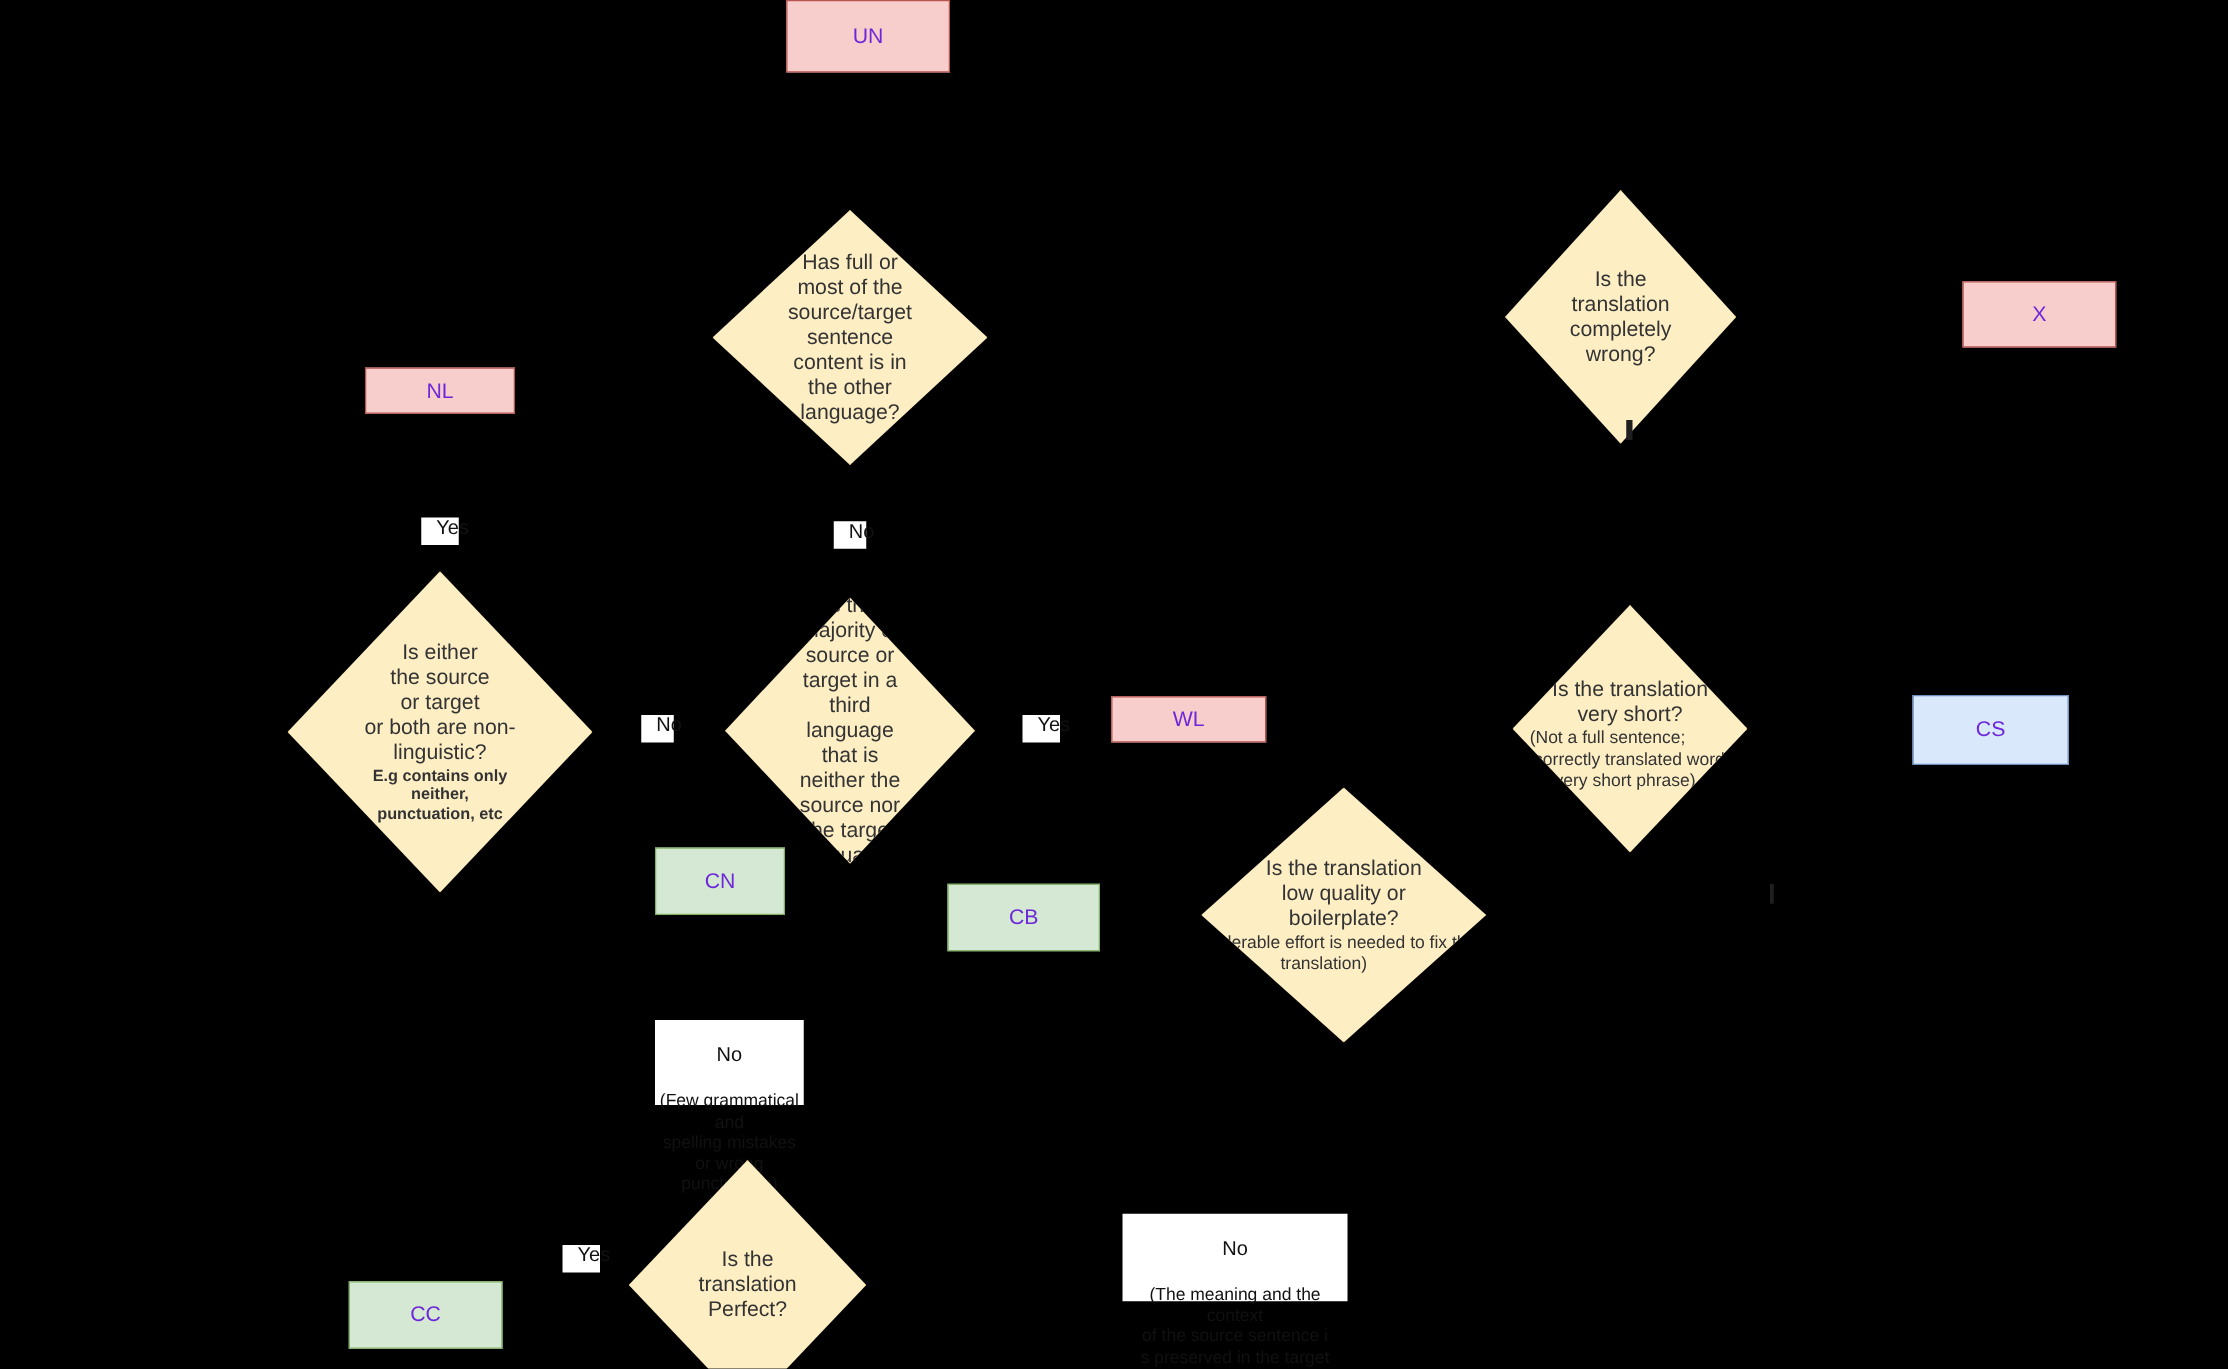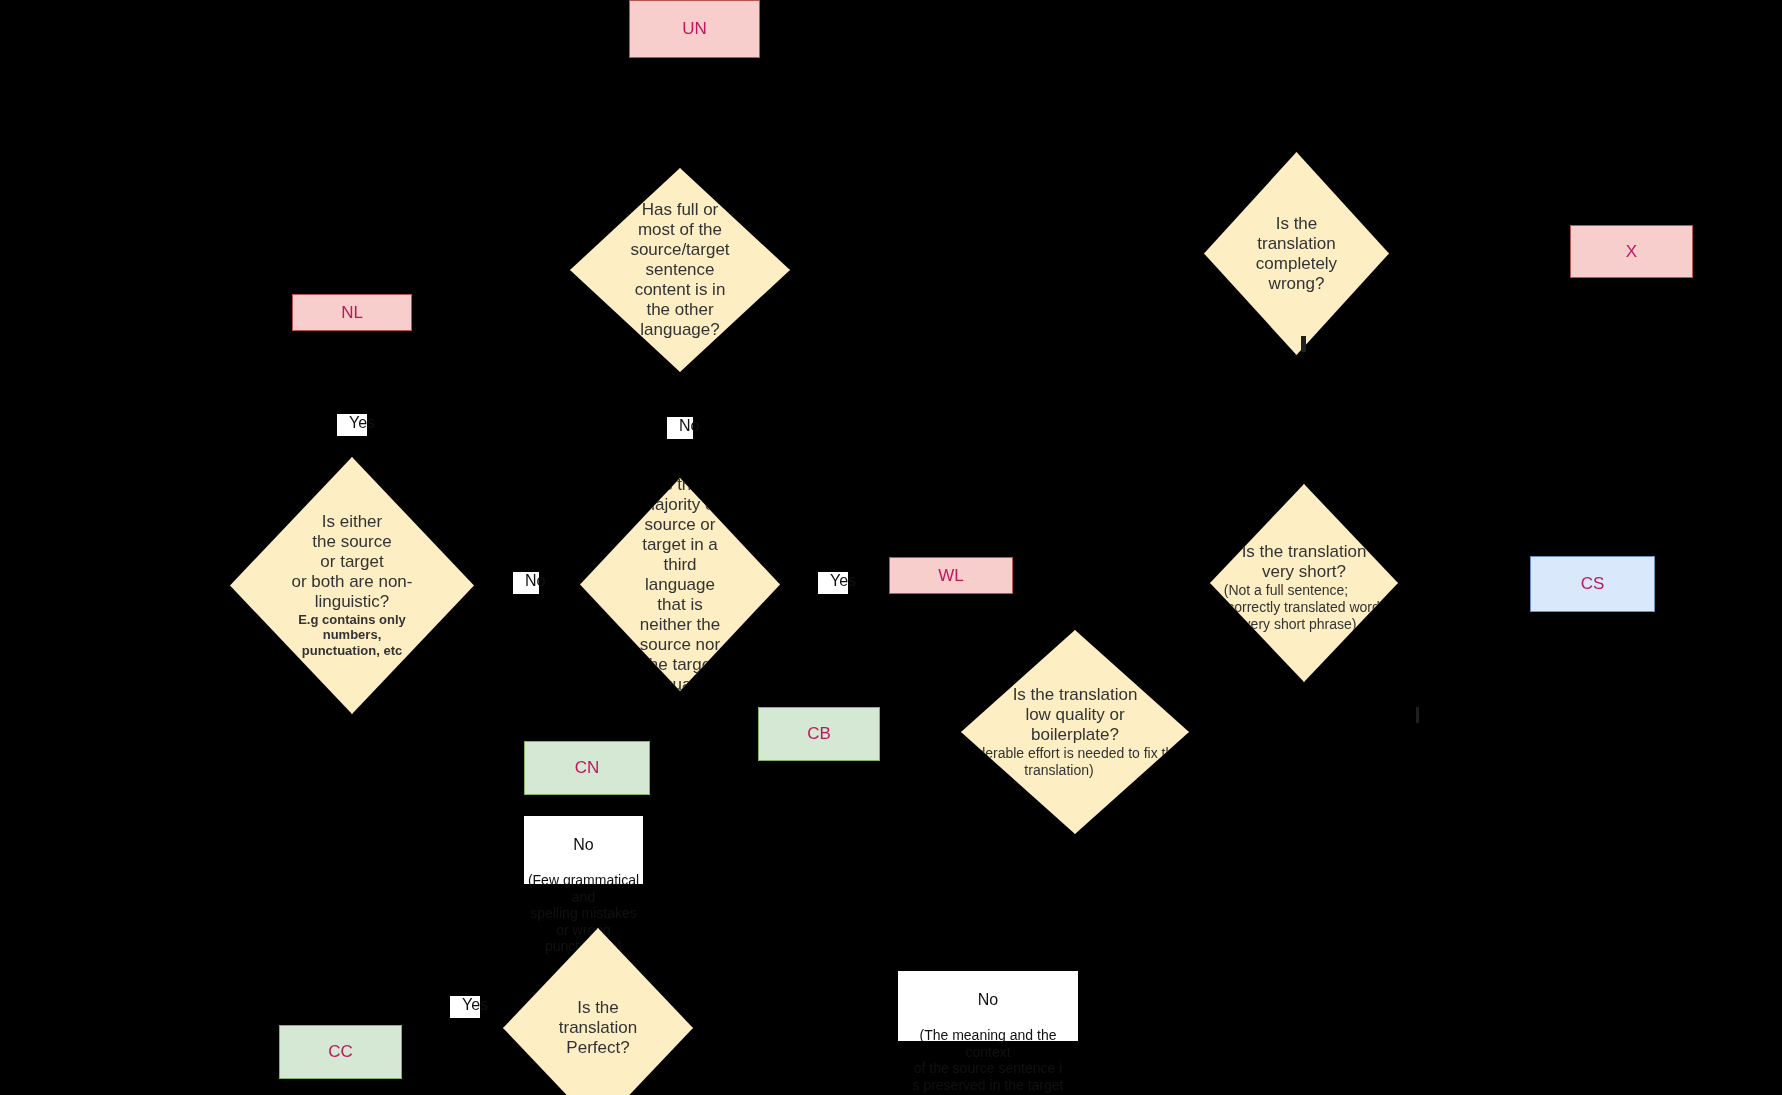--- a/index.html
+++ b/index.html
@@ -23,21 +23,21 @@
     box-sizing: border-box;
   }
   
   .rect {
     display: flex;
     align-items: center;
     justify-content: center;
     border-width: 1px;
     border-style: solid;
     font-size: 17px;
-    color: #be185d;
+    color: #6d28d9;
     text-align: center;
     line-height: 1.25;
   }
   .rect.pink   { background: #f8cecc; border-color: #b85450; }
   .rect.green  { background: #d5e8d4; border-color: #82b366; }
   .rect.blue   { background: #dae8fc; border-color: #6c8ebf; }
   
   .circle {
     display: flex;
     align-items: center;
@@ -159,21 +159,21 @@
 
 
   <div class="diamond-wrap" style="left:230px; top:457px; width:244px; height:257px;">
     <div class="diamond-shape"></div>
     <div class="diamond-clip">
       <div class="diamond-label">
         <span style="white-space:pre-line;">Is either
 the source
 or target
 or both are non-linguistic?</span>
-        <span class="diamond-sub bold">E.g contains only numbers,
+        <span class="diamond-sub bold">E.g contains only neither,
 punctuation, etc</span>
       </div>
     </div>
   </div>
 
   <div class="diamond-wrap" style="left:580px; top:478px; width:200px; height:213px;">
     <div class="diamond-shape"></div>
     <div class="diamond-clip">
       <div class="diamond-label">Is the
 majority of
@@ -205,21 +205,21 @@
       </div>
     </div>
   </div>
 
   <div class="node rect blue" style="left:1530px; top:556px; width:125px; height:56px;">
     <span>CS</span>
   </div>
 
   <div class="stub" style="left:1416px; top:707px; width:3px; height:16px;"></div>
 
-  <div class="node rect green" style="left:524px; top:741px; width:126px; height:54px;">
+  <div class="node rect green" style="left:524px; top:678px; width:104px; height:54px;">
     <span>CN</span>
   </div>
 
   <div class="node rect green" style="left:758px; top:707px; width:122px; height:54px;">
     <span>CB</span>
   </div>
 
   <div class="diamond-wrap" style="left:961px; top:630px; width:228px; height:204px;">
     <div class="diamond-shape"></div>
     <div class="diamond-clip">

